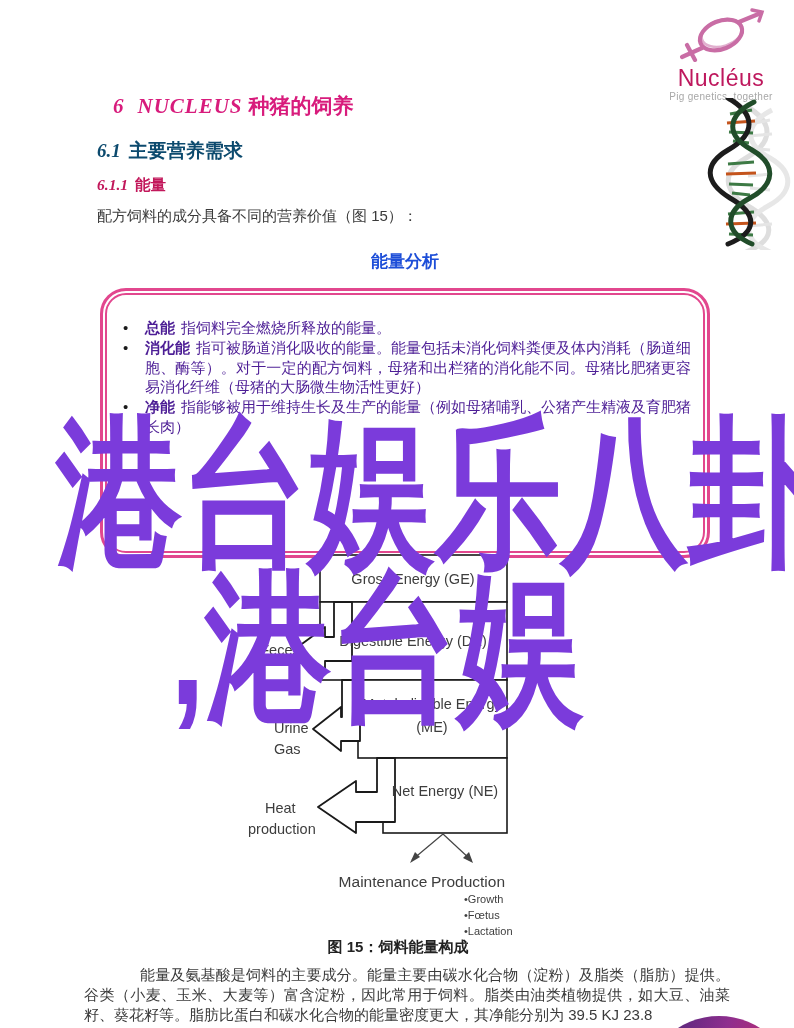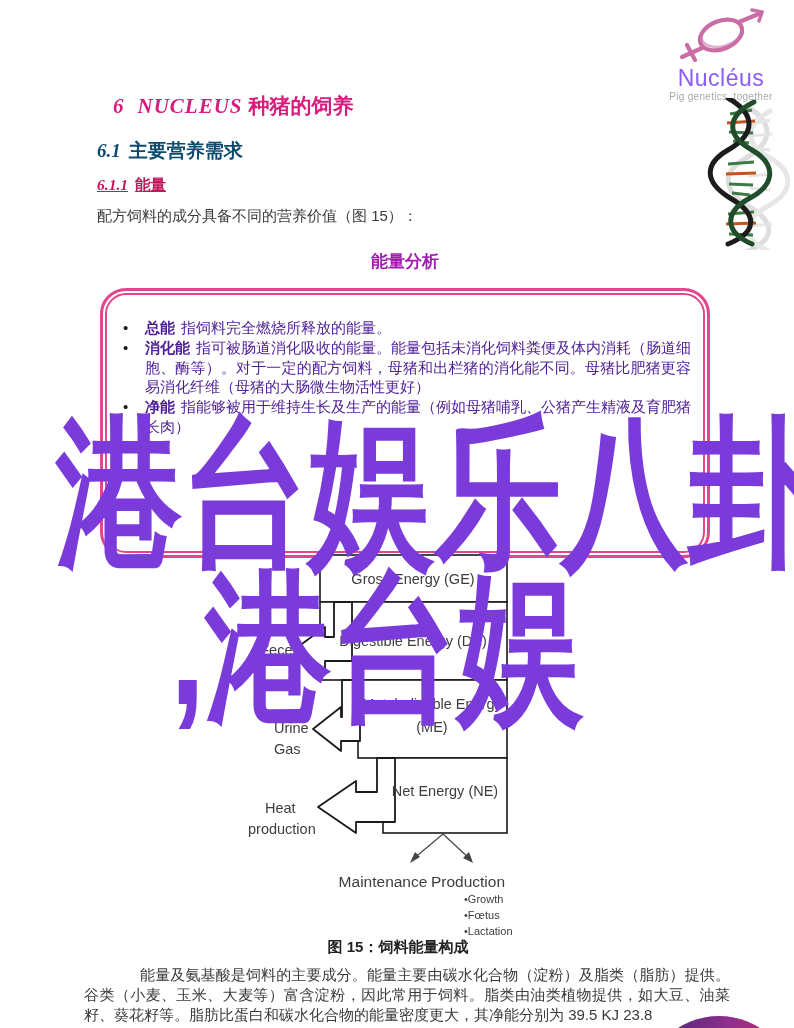--- a/index.html
+++ b/index.html
@@ -3,34 +3,34 @@
 <meta charset="utf-8">
 <style>
   html,body{margin:0;padding:0;background:#e8e8e8;}
   .page{
     position:relative;width:794px;height:1028px;background:#ffffff;
     margin:0 auto;overflow:hidden;
     font-family:"Liberation Sans",sans-serif;color:#3a3a3a;
   }
   
   .logo{position:absolute;left:658px;top:8px;width:126px;text-align:center;}
-  .logo-name{font-size:23px;color:#8b5cf6;letter-spacing:.5px;line-height:1.05;}
+  .logo-name{font-size:23px;color:#be185d;letter-spacing:.5px;line-height:1.05;}
   .logo-tagline{font-size:10px;color:#a8a8a8;margin-top:1px;letter-spacing:.3px;}
   
   .h1{position:absolute;left:97px;top:92px;font-size:21px;font-weight:bold;color:#d81b7c;margin-left:16px;}
   .h1 .num,.h1 .latin{font-family:"Liberation Serif",serif;font-style:italic;}
   .h1 .latin{letter-spacing:1px;margin:0 6px 0 14px;}
   .h2{position:absolute;left:97px;top:138px;font-size:19px;font-weight:bold;color:#0c4a6e;}
   .h2 .num{font-family:"Liberation Serif",serif;font-style:italic;margin-right:8px;}
-  .h3{position:absolute;left:97px;top:175px;font-size:15.5px;font-weight:bold;color:#c2185b;text-decoration:underline;}
+  .h3{position:absolute;left:97px;top:175px;font-size:15.5px;font-weight:bold;color:#c2185b;}
   .h3 .num{font-family:"Liberation Serif",serif;font-style:italic;margin-right:7px;}
   .intro{position:absolute;left:97px;top:207px;font-size:15px;color:#3a3a3a;}
   
   .box-title{position:absolute;left:100px;top:250px;width:610px;text-align:center;
-    font-size:17px;font-weight:bold;color:#a21caf;}
+    font-size:17px;font-weight:bold;color:#1d4ed8;}
   .energy-box{position:absolute;left:100px;top:288px;width:610px;height:270px;
     border:3px solid #e2478e;border-radius:26px;box-sizing:border-box;}
   .energy-box .inner{position:absolute;left:2px;top:2px;right:2px;bottom:2px;
     border:2px solid #e2478e;border-radius:21px;}
   .energy-box ul{margin:0;padding:27px 16px 0 42px;list-style:none;}
   .energy-box li{position:relative;font-size:15px;line-height:19.8px;
     text-align:justify;color:#4c1d95;}
   .energy-box li::before{content:"•";position:absolute;left:-22px;top:0;
     font-size:15px;color:#1a1a1a;}
   .energy-box .term{font-weight:bold;margin-right:6px;}

